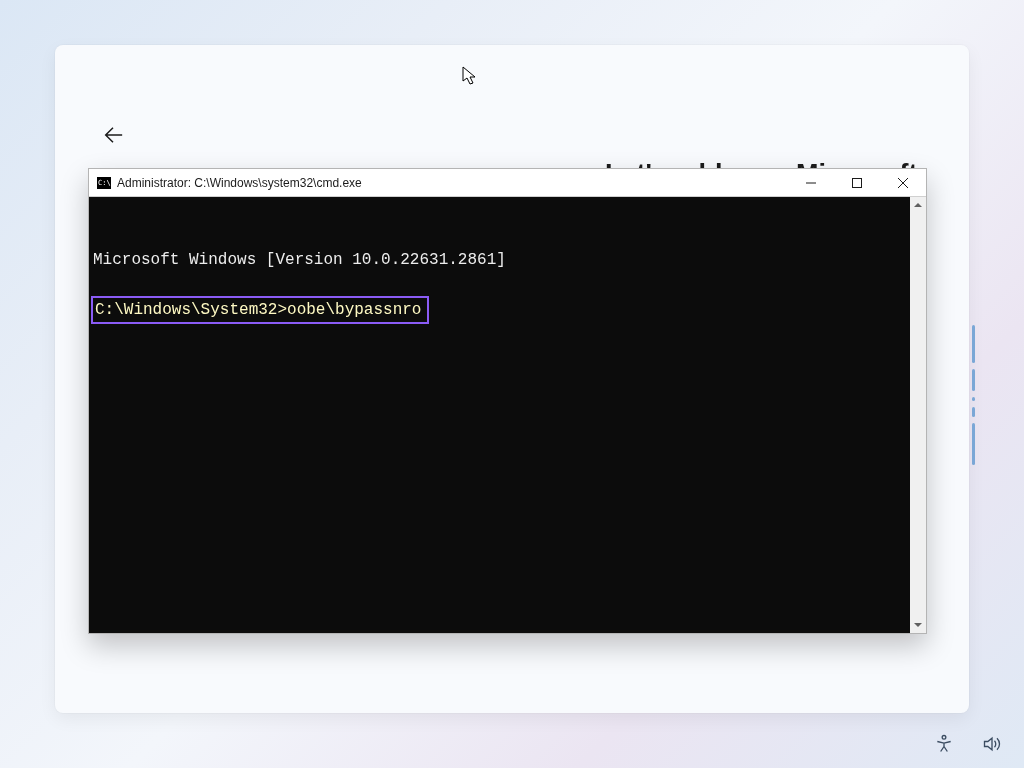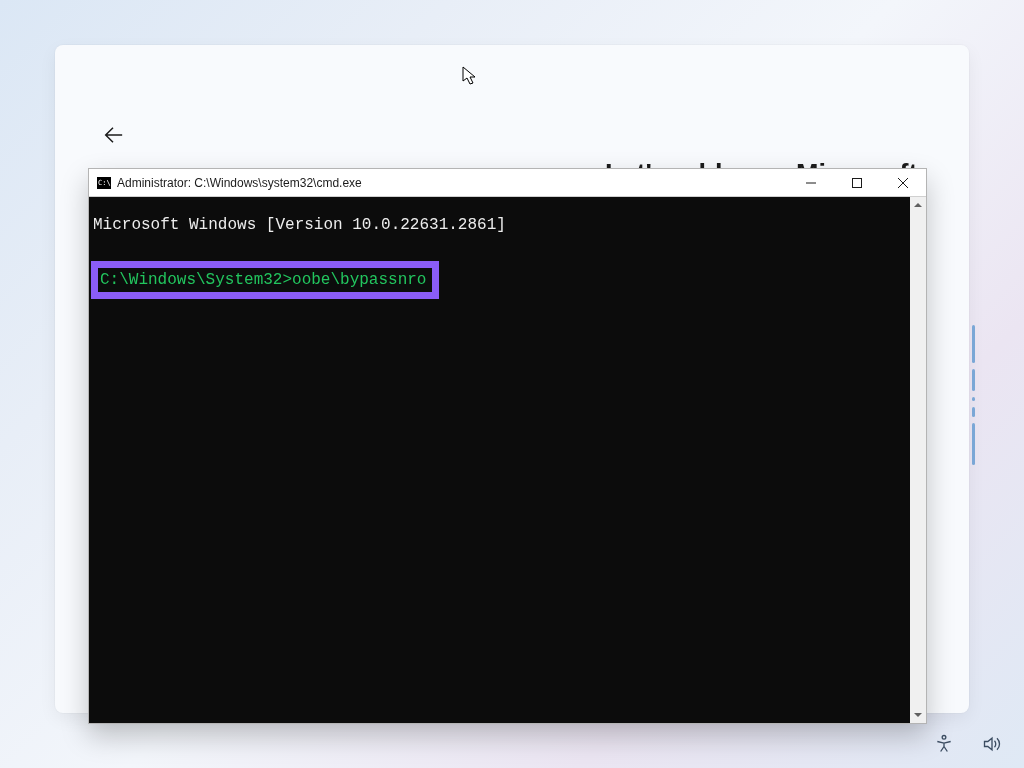--- a/index.html
+++ b/index.html
@@ -75,21 +75,21 @@
       color: #3b4c61;
     }
     .tray svg { width: 20px; height: 20px; stroke: #3b4c61; fill: none; stroke-width: 1.6; }
 
     
     .cmd {
       position: absolute;
       left: 88px;
       top: 168px;
       width: 839px;
-      height: 556px;
+      height: 466px;
       background: #0c0c0c;
       border: 1px solid #b4b4b4;
       box-shadow: 0 12px 26px rgba(0,0,0,0.22);
       display: flex;
       flex-direction: column;
     }
     .cmd-titlebar {
       height: 28px;
       background: #ffffff;
       display: flex;
@@ -132,34 +132,35 @@
       align-items: center;
       justify-content: center;
       cursor: pointer;
     }
     .cmd-ctrl svg { width: 10px; height: 10px; stroke: #1b1b1b; stroke-width: 1; fill: none; }
     .cmd-body {
       flex: 1;
       padding: 16px 2px;
       background: #0c0c0c;
       overflow: hidden;
+      margin-top: 35px;
     }
     .cmd-body pre {
       font: 16px/24px Consolas, "Courier New", monospace;
       color: #ededed;
       white-space: pre;
       padding: 0 2px;
     }
     .cmd-prompt-line {
       font: 16px/24px Consolas, "Courier New", monospace;
-      color: #22c55e;
+      color: #fef9c3;
       padding: 0 2px;
       margin-top: 24px;
       display: inline-block;
-      border: 7px solid #8b5cf6;
+      border: 2px solid #8b5cf6;
       padding-right: 6px;
     }
     .cmd-scrollbar {
       position: absolute;
       right: 0;
       top: 28px;
       bottom: 0;
       width: 16px;
       background: #f0f0f0;
       display: flex;

